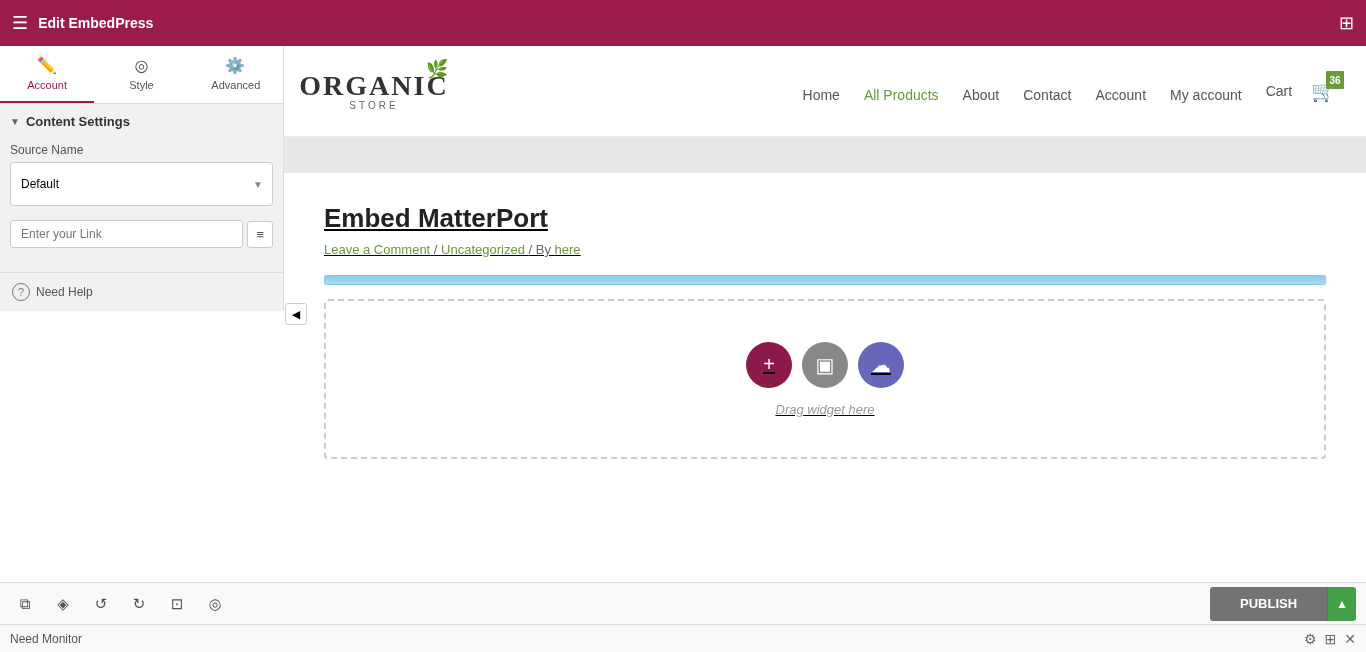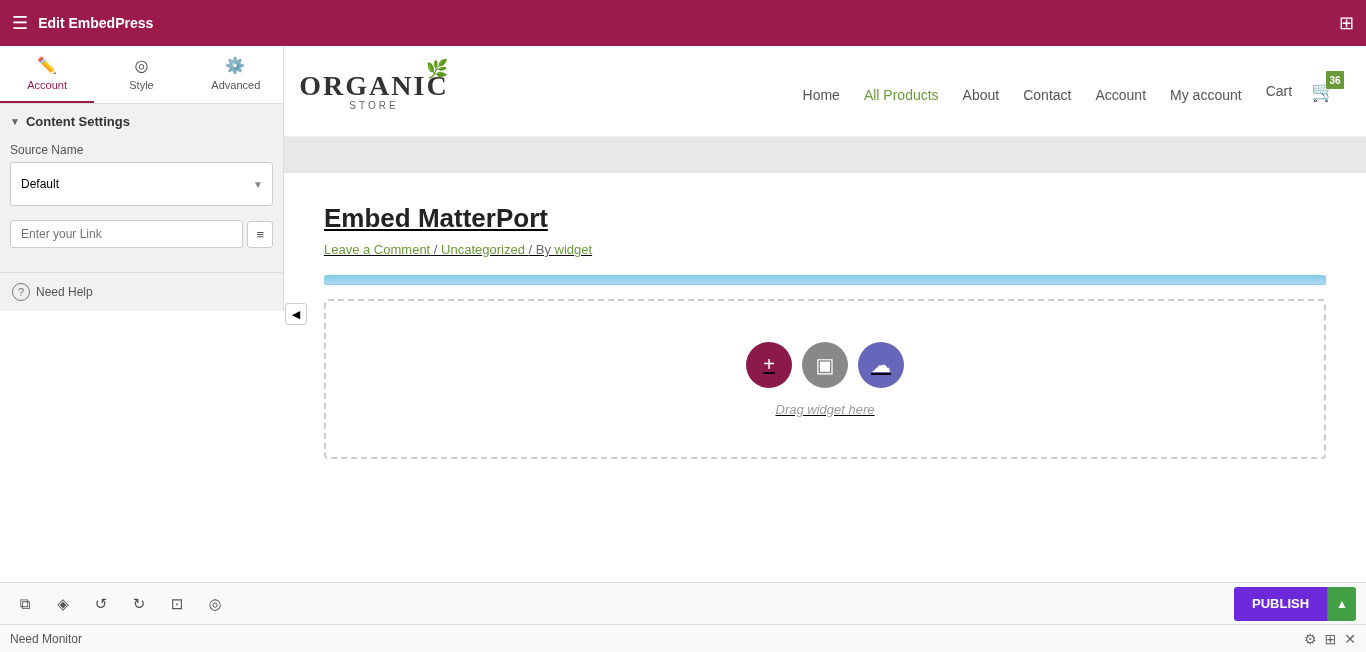--- a/index.html
+++ b/index.html
@@ -337,24 +337,24 @@
       font-size: 15px;
       color: #555;
       border-radius: 3px;
     }
 
     .publish-btn-wrapper {
       display: flex;
       height: 34px;
     }
     .publish-btn-main {
-      background: #6d28d9;
+      background: #737373;
       color: white;
       border: none;
-      padding: 0 18px;
+      padding: 0 30px;
       font-size: 13px;
       font-weight: bold;
       cursor: pointer;
       border-radius: 3px 0 0 3px;
     }
     .publish-btn-arrow {
       background: #43a047;
       color: white;
       border: none;
       border-left: 1px solid #388e3c;
@@ -501,21 +501,21 @@
     <div class="gray-band"></div>
 
     <div class="page-content">
 
       <h1 class="page-title">Embed MatterPort</h1>
       <div class="page-meta">
         <a>Leave a Comment</a>
         <span> / </span>
         <a>Uncategorized</a>
         <span> / By </span>
-        <a>widget</a>
+        <a>here</a>
       </div>
 
       <div class="embed-bar"></div>
 
       <div class="drop-zone">
         <div class="drop-zone-buttons">
           <button class="drop-btn drop-btn-plus">+</button>
           <button class="drop-btn drop-btn-folder">▣</button>
           <button class="drop-btn drop-btn-cloud">☁</button>
         </div>

